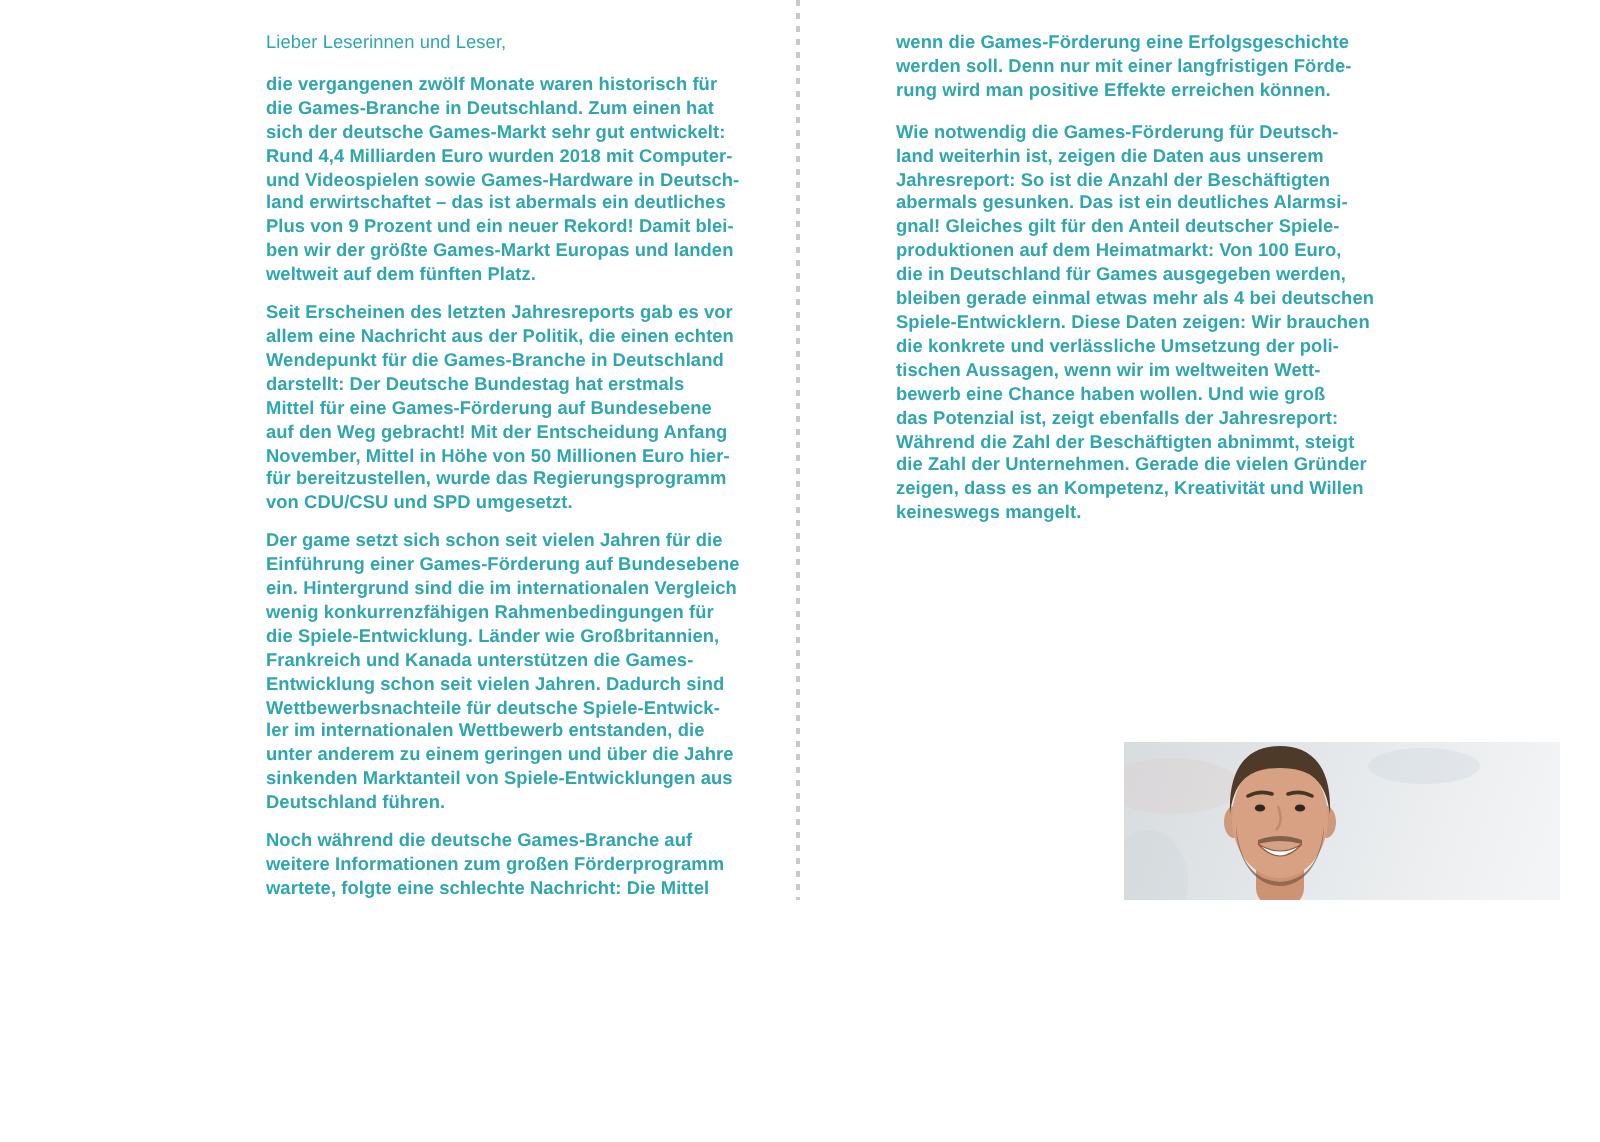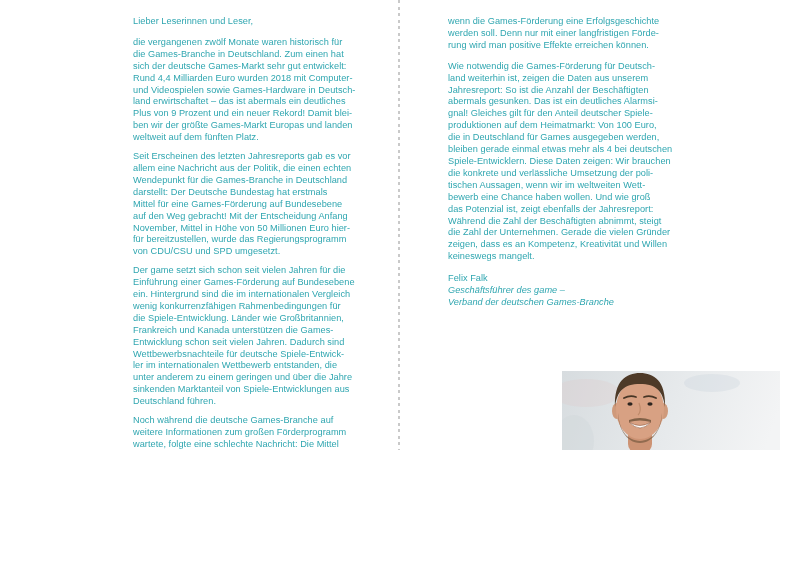--- a/index.html
+++ b/index.html
@@ -18,21 +18,21 @@
     position:absolute;left:398px;top:0;width:2px;height:571px;
     background:repeating-linear-gradient(to bottom, var(--spine-dots) 0px, var(--spine-dots) 3px, transparent 3px, transparent 6.5px);
   }
   .col{
     position:absolute;top:16px;width:232px;
     color:var(--body-text);
     font-size:9.2px;line-height:11.9px;letter-spacing:0.04px;
   }
   .col-left{left:133px;}
   .col-right{left:448px;}
-  .para{white-space:pre;margin:0 0 7px 0;}
+  .para{white-space:pre;margin:0 0 7px 0;font-weight:bold;}
   .salutation{white-space:pre;margin:0 0 9px 0;}
   .para-first{margin-bottom:9px;}
   .sig{margin-top:10px;}
   .sig-name{white-space:pre;margin:0;}
   .sig-role{white-space:pre;margin:0;font-style:italic;}
   .photo-frame{
     position:absolute;left:562px;top:371px;width:218px;height:152px;
   }
   .photo-frame svg{display:block;width:218px;height:152px;}
   .footer{
@@ -109,25 +109,20 @@
 bleiben gerade einmal etwas mehr als 4 bei deutschen
 Spiele-Entwicklern. Diese Daten zeigen: Wir brauchen
 die konkrete und verlässliche Umsetzung der poli-
 tischen Aussagen, wenn wir im weltweiten Wett-
 bewerb eine Chance haben wollen. Und wie groß
 das Potenzial ist, zeigt ebenfalls der Jahresreport:
 Während die Zahl der Beschäftigten abnimmt, steigt
 die Zahl der Unternehmen. Gerade die vielen Gründer
 zeigen, dass es an Kompetenz, Kreativität und Willen
 keineswegs mangelt.</p>
-    <div class="sig">
-      <p class="sig-name">Felix Falk</p>
-      <p class="sig-role">Geschäftsführer des game –</p>
-      <p class="sig-role">Verband der deutschen Games-Branche</p>
-    </div>
   </div>
 
   <div class="photo-frame">
     <svg viewBox="0 0 218 152" xmlns="http://www.w3.org/2000/svg">
       <defs>
         <linearGradient id="bg" x1="0" y1="0" x2="1" y2="0.25">
           <stop offset="0" stop-color="#d7dcdf"></stop>
           <stop offset="0.55" stop-color="#e7eaec"></stop>
           <stop offset="1" stop-color="#f3f4f5"></stop>
         </linearGradient>

